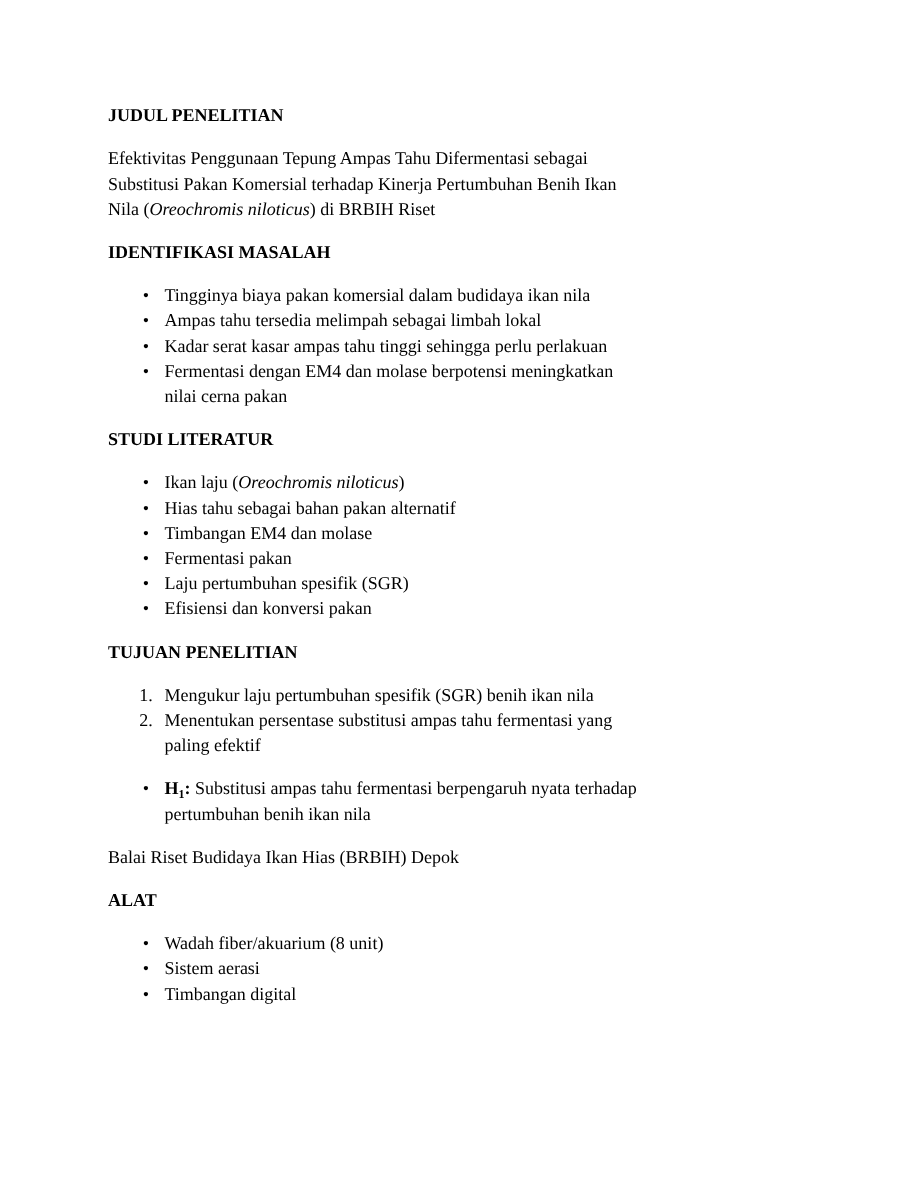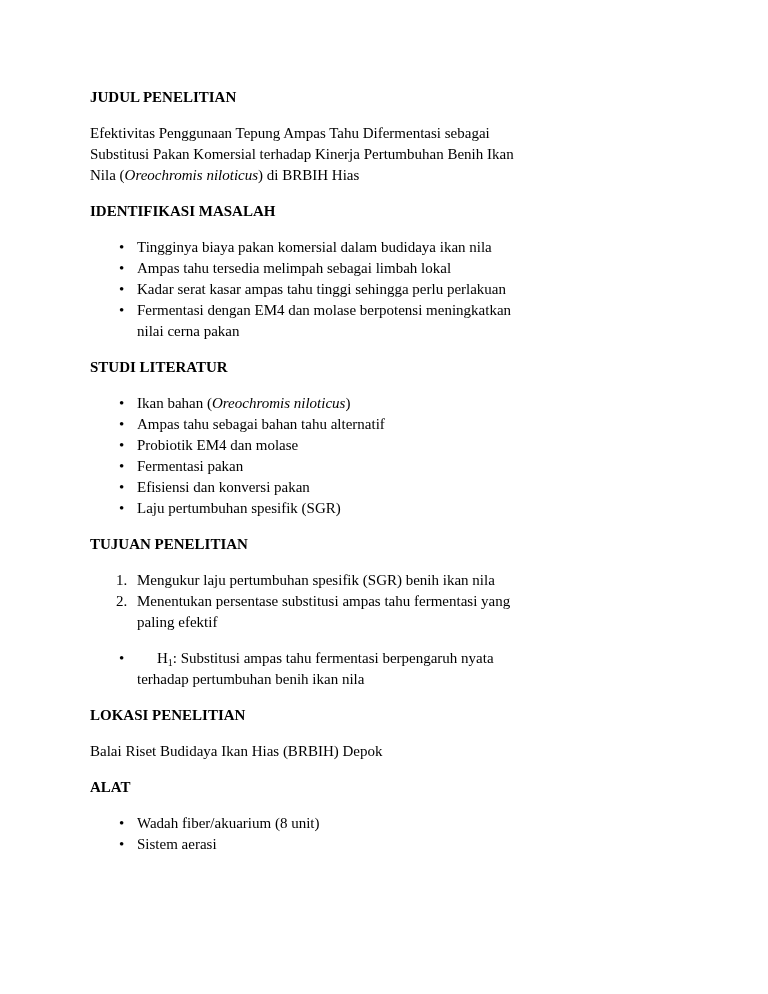--- a/index.html
+++ b/index.html
@@ -51,76 +51,75 @@
   }
   ol.doc-list .num {
     position: absolute;
     left: -21px;
     top: 0;
   }
   em {
     font-style: italic;
   }
   .hyp-label {
-    font-weight: normal;
-    margin-left: 20px;
+    font-weight: bold;
   }
   .hyp-label sub {
     font-size: 10px;
     line-height: 0;
     vertical-align: baseline;
     position: relative;
     top: 3px;
   }
 </style>
 </head>
 <body>
 
 <div class="page">
 
   <h2 class="doc-heading">JUDUL PENELITIAN</h2>
 
-  <p class="doc-para"><span>Efektivitas Penggunaan Tepung Ampas Tahu Difermentasi sebagai Substitusi Pakan Komersial terhadap Kinerja Pertumbuhan Benih Ikan Nila (</span><em>Oreochromis niloticus</em><span>) di BRBIH Hias</span></p>
+  <p class="doc-para"><span>Efektivitas Penggunaan Tepung Ampas Tahu Difermentasi sebagai Substitusi Pakan Komersial terhadap Kinerja Pertumbuhan Benih Ikan Nila (</span><em>Oreochromis niloticus</em><span>) di BRBIH Riset</span></p>
 
   <h2 class="doc-heading">IDENTIFIKASI MASALAH</h2>
 
   <ul class="doc-list">
     <li class="doc-li">Tingginya biaya pakan komersial dalam budidaya ikan nila</li>
     <li class="doc-li">Ampas tahu tersedia melimpah sebagai limbah lokal</li>
     <li class="doc-li">Kadar serat kasar ampas tahu tinggi sehingga perlu perlakuan</li>
     <li class="doc-li">Fermentasi dengan EM4 dan molase berpotensi meningkatkan nilai cerna pakan</li>
   </ul>
 
   <h2 class="doc-heading">STUDI LITERATUR</h2>
 
   <ul class="doc-list">
-    <li class="doc-li"><span>Ikan bahan (</span><em>Oreochromis niloticus</em><span>)</span></li>
-    <li class="doc-li">Ampas tahu sebagai bahan tahu alternatif</li>
-    <li class="doc-li">Probiotik EM4 dan molase</li>
+    <li class="doc-li"><span>Ikan laju (</span><em>Oreochromis niloticus</em><span>)</span></li>
+    <li class="doc-li">Hias tahu sebagai bahan pakan alternatif</li>
+    <li class="doc-li">Timbangan EM4 dan molase</li>
     <li class="doc-li">Fermentasi pakan</li>
+    <li class="doc-li">Laju pertumbuhan spesifik (SGR)</li>
     <li class="doc-li">Efisiensi dan konversi pakan</li>
-    <li class="doc-li">Laju pertumbuhan spesifik (SGR)</li>
   </ul>
 
   <h2 class="doc-heading">TUJUAN PENELITIAN</h2>
 
   <ol class="doc-list">
     <li class="doc-li"><span class="num">1.</span><span>Mengukur laju pertumbuhan spesifik (SGR) benih ikan nila</span></li>
     <li class="doc-li"><span class="num">2.</span><span>Menentukan persentase substitusi ampas tahu fermentasi yang paling efektif</span></li>
   </ol>
 
 
   <ul class="doc-list">
     <li class="doc-li"><span class="hyp-label"><span>H</span><sub>1</sub><span>:</span></span> <span>Substitusi ampas tahu fermentasi berpengaruh nyata terhadap pertumbuhan benih ikan nila</span></li>
   </ul>
 
-  <h2 class="doc-heading">LOKASI PENELITIAN</h2>
 
   <p class="doc-para">Balai Riset Budidaya Ikan Hias (BRBIH) Depok</p>
 
   <h2 class="doc-heading">ALAT</h2>
 
   <ul class="doc-list">
     <li class="doc-li">Wadah fiber/akuarium (8 unit)</li>
     <li class="doc-li">Sistem aerasi</li>
+    <li class="doc-li">Timbangan digital</li>
   </ul>
 
 </div>
 
 </body></html>

